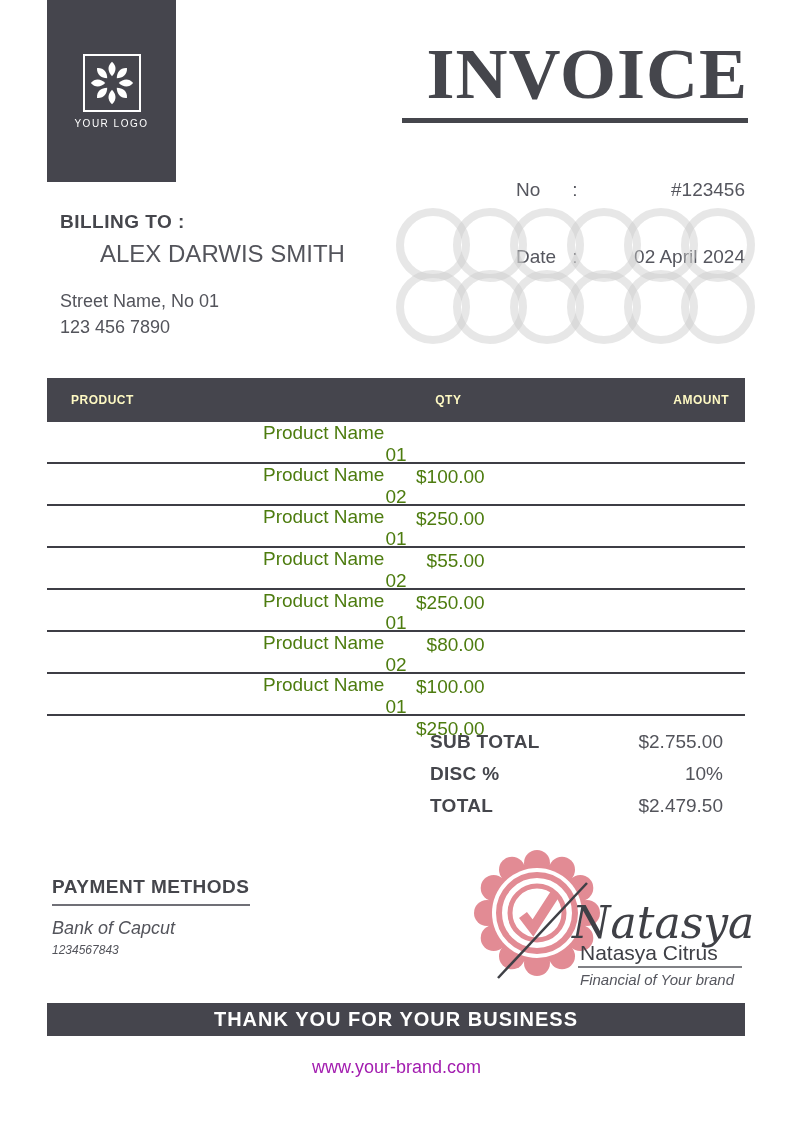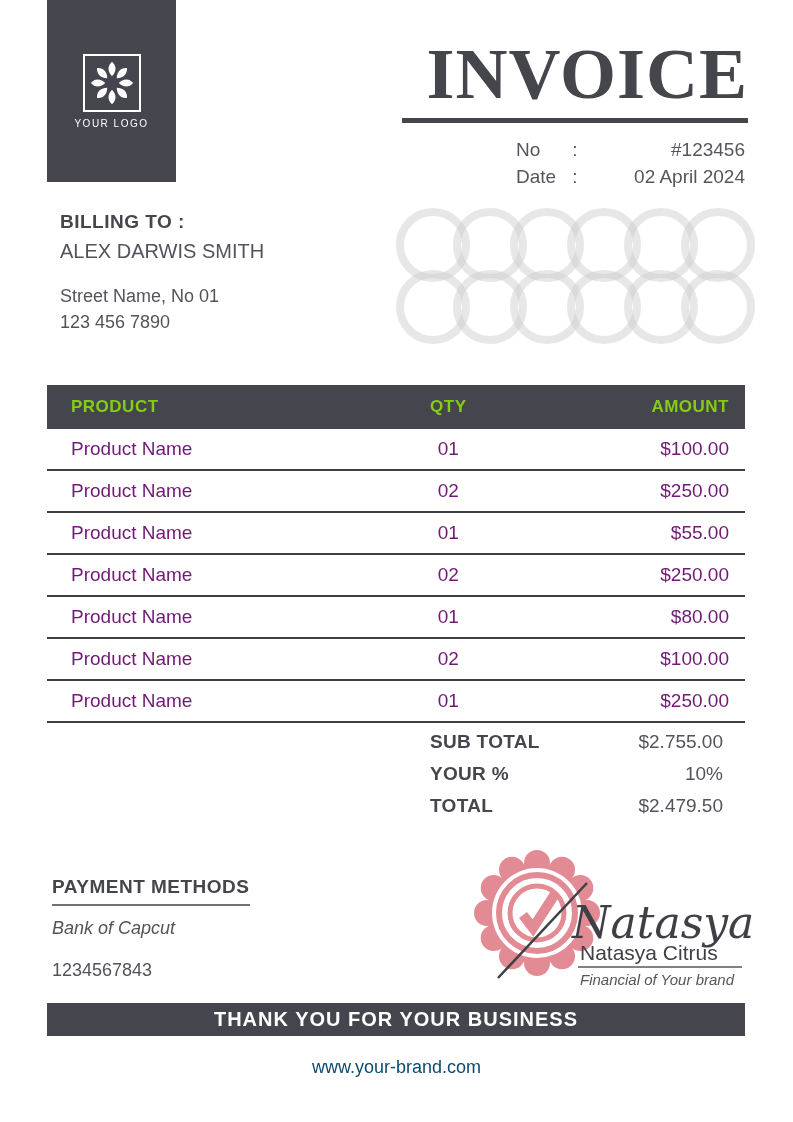--- a/index.html
+++ b/index.html
@@ -38,79 +38,79 @@
     color: #45464c; letter-spacing: 1px;
   }
   .invoice-title-rule {
     position: absolute; left: 402px; top: 118px;
     width: 346px; height: 5px; background: #45464c;
   }
   .invoice-meta {
     position: absolute; left: 516px; top: 136px; width: 229px;
     font-size: 19px; color: #55565e;
   }
-  .meta-row { display: grid; grid-template-columns: 52px 14px 1fr; height: 27px; align-items: center; }
+  .meta-row { display: grid; grid-template-columns: 52px 14px 1fr; height: 27px; align-items: center; margin-top: 40px; }
   .meta-colon { text-align: center; }
   .meta-value { text-align: right; }
 
   
   .billing { position: absolute; left: 60px; top: 211px; width: 300px; }
   .billing-heading { font-size: 19px; font-weight: bold; color: #45464c; letter-spacing: 0.5px; margin-bottom: 7px; }
-  .billing-name { font-size: 20px; margin-bottom: 20px; }
+  .billing-name { font-size: 24px; margin-bottom: 20px; margin-left: 40px; }
   .billing-line { font-size: 18px; line-height: 26px; }
 
   
   .rings { position: absolute; left: 393px; top: 206px; }
 
   
   .inv-table { position: absolute; left: 47px; top: 378px; width: 698px; }
   .thead {
     display: flex; align-items: center; height: 44px;
-    background: #45454d; color: #84cc16;
-    font-weight: bold; font-size: 17px; letter-spacing: 0.5px; margin-top: 7px;
+    background: #45454d; color: #fef9c3;
+    font-weight: bold; font-size: 12px; letter-spacing: 0.5px;
   }
   .trow {
     display: flex; align-items: center; height: 42px;
     border-bottom: 2px solid #3e3e45;
-    font-size: 19px; color: #701a75;
+    font-size: 19px; color: #4d7c0f; flex-direction: column;
   }
   .cell { display: block; }
   .c-product { width: 45%; padding-left: 24px; text-align: left; }
   .c-qty     { width: 25%; text-align: center; }
   .c-amount  { width: 30%; padding-right: 16px; text-align: right; }
 
   
   .totals { position: absolute; left: 430px; top: 726px; width: 293px; }
   .total-row { display: flex; justify-content: space-between; align-items: center; height: 32px; font-size: 19px; }
   .total-label { font-weight: bold; color: #45464c; letter-spacing: 0.3px; }
   .total-value { text-align: right; }
 
   
   .payment { position: absolute; left: 52px; top: 876px; }
   .payment-heading {
     display: inline-block;
     font-size: 19px; font-weight: bold; color: #45464c; letter-spacing: 0.5px;
     padding-bottom: 6px; border-bottom: 2px solid #707077;
   }
   .payment-bank { margin-top: 12px; font-size: 18px; font-style: italic; }
-  .payment-account { margin-top: 21px; font-size: 18px; }
+  .payment-account { margin-top: 4px; font-size: 12px; font-style: italic; }
 
   
   .signature { position: absolute; left: 460px; top: 845px; }
 
   
   .footer-bar {
     position: absolute; left: 47px; top: 1003px; width: 698px; height: 33px;
     background: #45454d; color: #ffffff;
     display: flex; align-items: center; justify-content: center;
     font-size: 20px; font-weight: bold; letter-spacing: 1px;
   }
   .website {
     position: absolute; left: 0; top: 1057px; width: 793px;
-    text-align: center; font-size: 18px; color: #0c4a6e;
+    text-align: center; font-size: 18px; color: #a21caf;
   }
 </style>
 </head>
 <body>
 
 <div class="page">
 
   <div class="logo-box">
     <div class="logo-square">
       <svg width="44" height="44" viewBox="-26 -26 52 52">
@@ -212,21 +212,21 @@
         </div>
       </div>
   </div>
 
   <div class="totals">
       <div class="total-row">
         <span class="total-label">SUB TOTAL</span>
         <span class="total-value">$2.755.00</span>
       </div>
       <div class="total-row">
-        <span class="total-label">YOUR %</span>
+        <span class="total-label">DISC %</span>
         <span class="total-value">10%</span>
       </div>
       <div class="total-row">
         <span class="total-label">TOTAL</span>
         <span class="total-value">$2.479.50</span>
       </div>
     </div>
 
   <div class="payment">
     <div class="payment-heading">PAYMENT METHODS</div>

